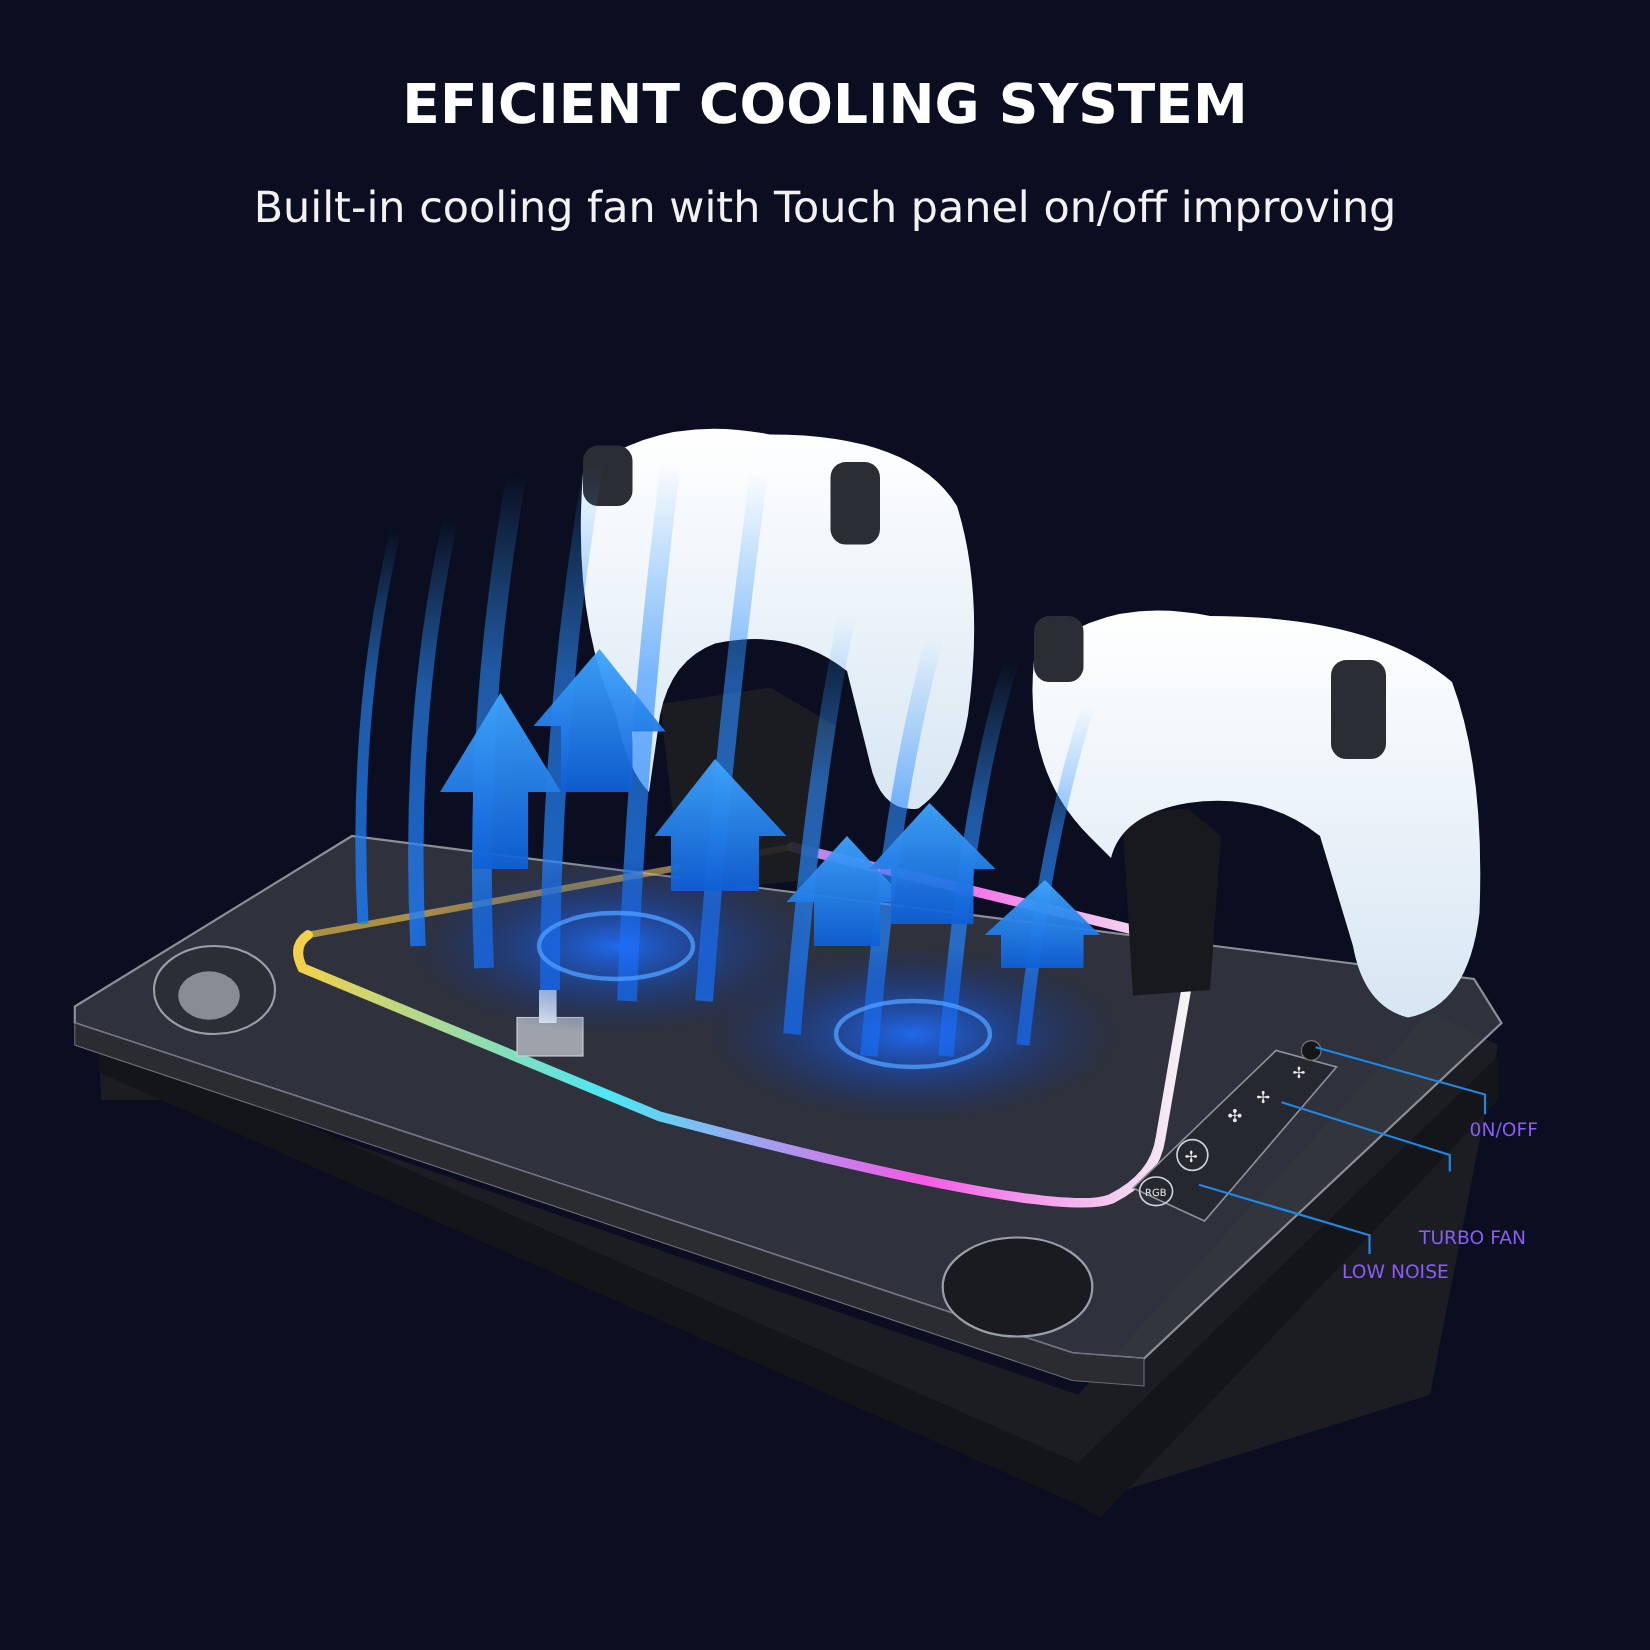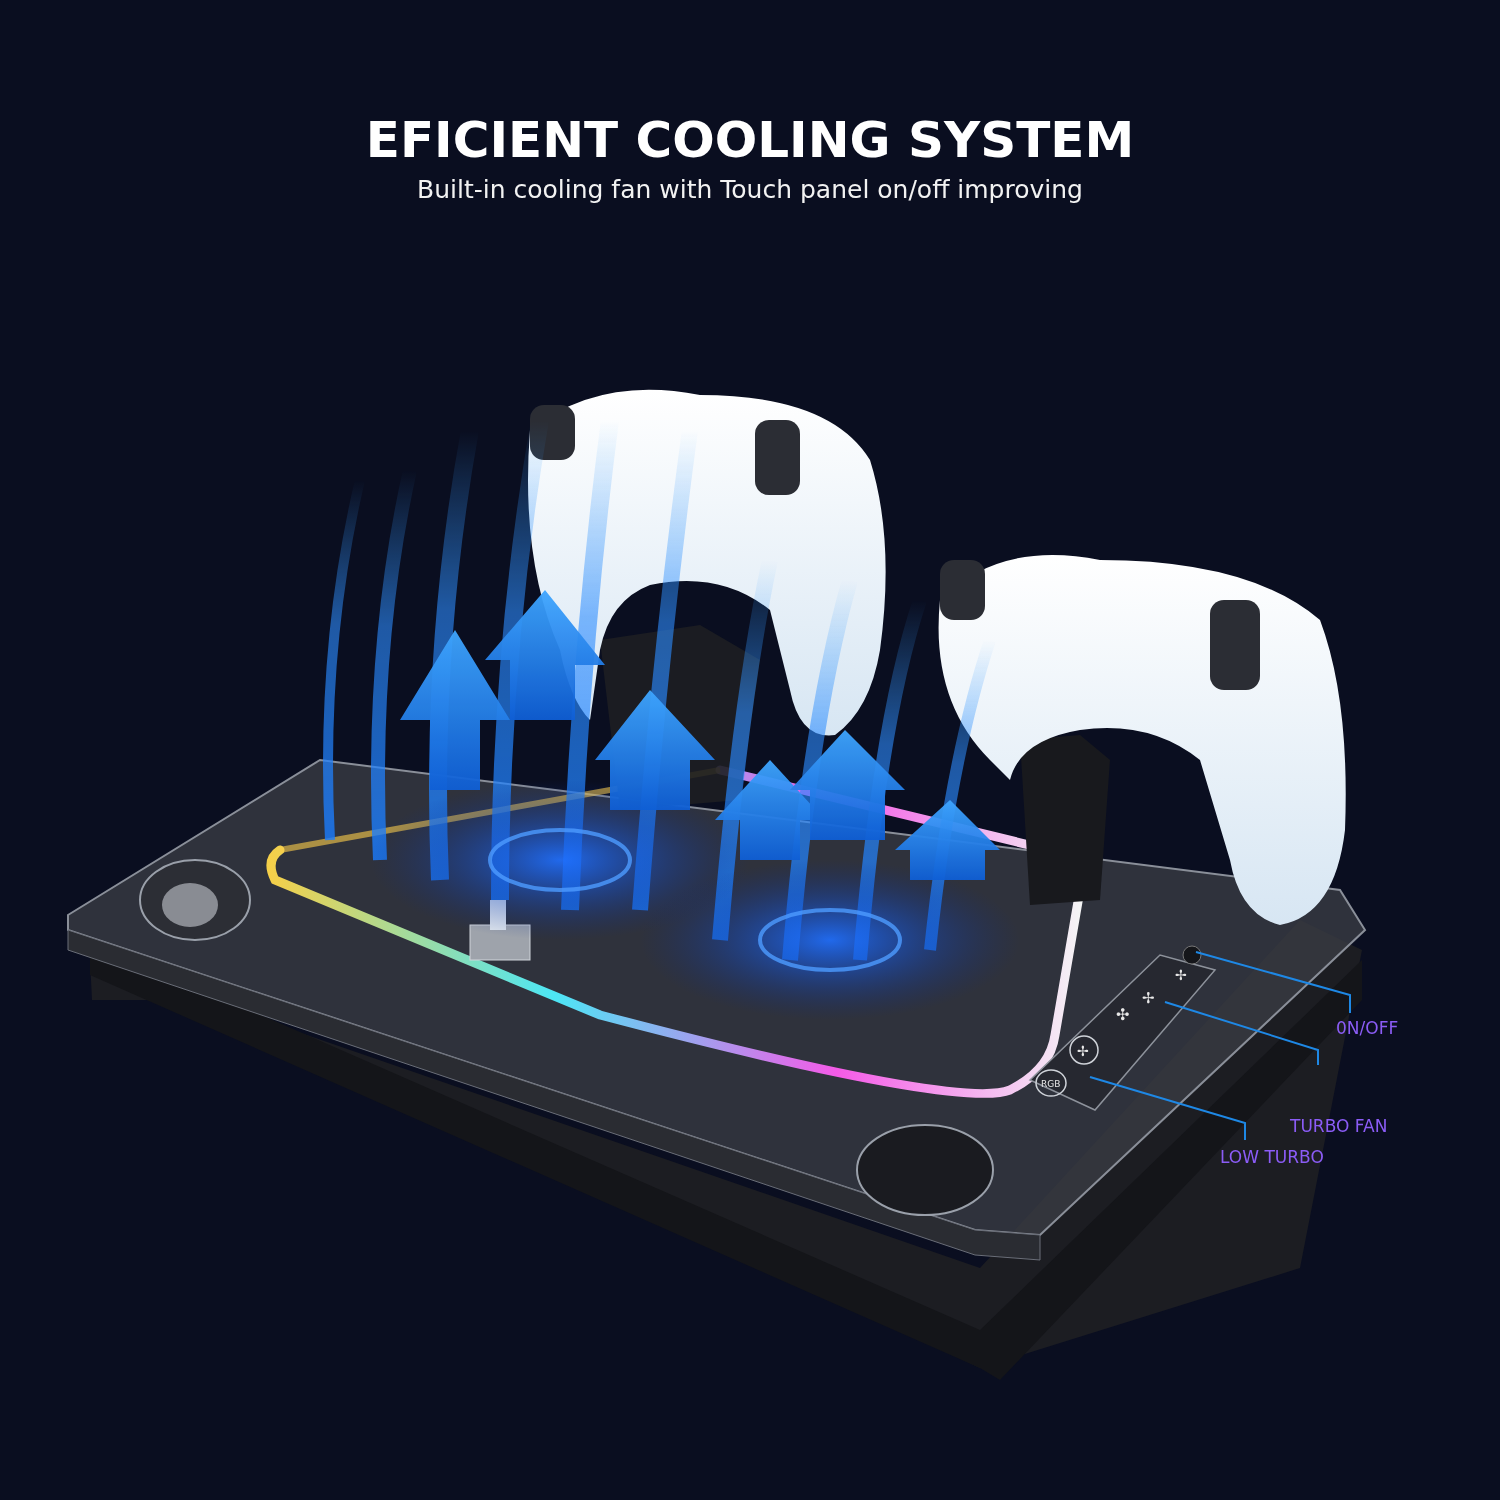--- a/index.html
+++ b/index.html
@@ -4,25 +4,24 @@
 <style>
   html, body { margin:0; padding:0; }
   body {
     width:1500px; height:1500px; background:#0a0e20; position:relative; overflow:hidden;
     font-family:"Liberation Sans", "DejaVu Sans", sans-serif; color:#fff;
   }
   .title {
     position:absolute; left:0; top:66px; width:1500px; text-align:center;
     font-family:"DejaVu Sans", sans-serif; font-weight:bold; font-size:50px; letter-spacing:0px;
     color:#ffffff;
-    margin-top:45px;
   }
   .subtitle {
     position:absolute; left:0; top:164px; width:1500px; text-align:center;
-    font-family:"DejaVu Sans", sans-serif; font-size:25px; line-height:52px; color:#f2f2f2;
+    font-family:"DejaVu Sans", sans-serif; font-size:39px; line-height:52px; color:#f2f2f2;
   }
   .product { position:absolute; left:0; top:0; width:1500px; height:1500px; }
   .callout-label {
     position:absolute; font-family:"DejaVu Sans", sans-serif; font-size:17px; color:#8b5cf6;
   }
 </style>
 </head>
 <body>
 
 <div class="title">EFICIENT COOLING SYSTEM</div>
@@ -134,13 +133,13 @@
 
   <g stroke="#1e88e5" stroke-width="2" fill="none">
     <polyline points="1196,952 1350,995 1350,1013"></polyline>
     <polyline points="1165,1002 1318,1050 1318,1065"></polyline>
     <polyline points="1090,1077 1245,1123 1245,1140"></polyline>
   </g>
 </svg>
 
 <div class="callout-label" style="left:1336px; top:1018px;">0N/OFF</div>
 <div class="callout-label" style="left:1290px; top:1069px;margin-top:47px;">TURBO FAN</div>
-<div class="callout-label" style="left:1220px; top:1147px;">LOW TURBO</div>
+<div class="callout-label" style="left:1220px; top:1147px;">LOW NOISE</div>
 
 </body></html>

